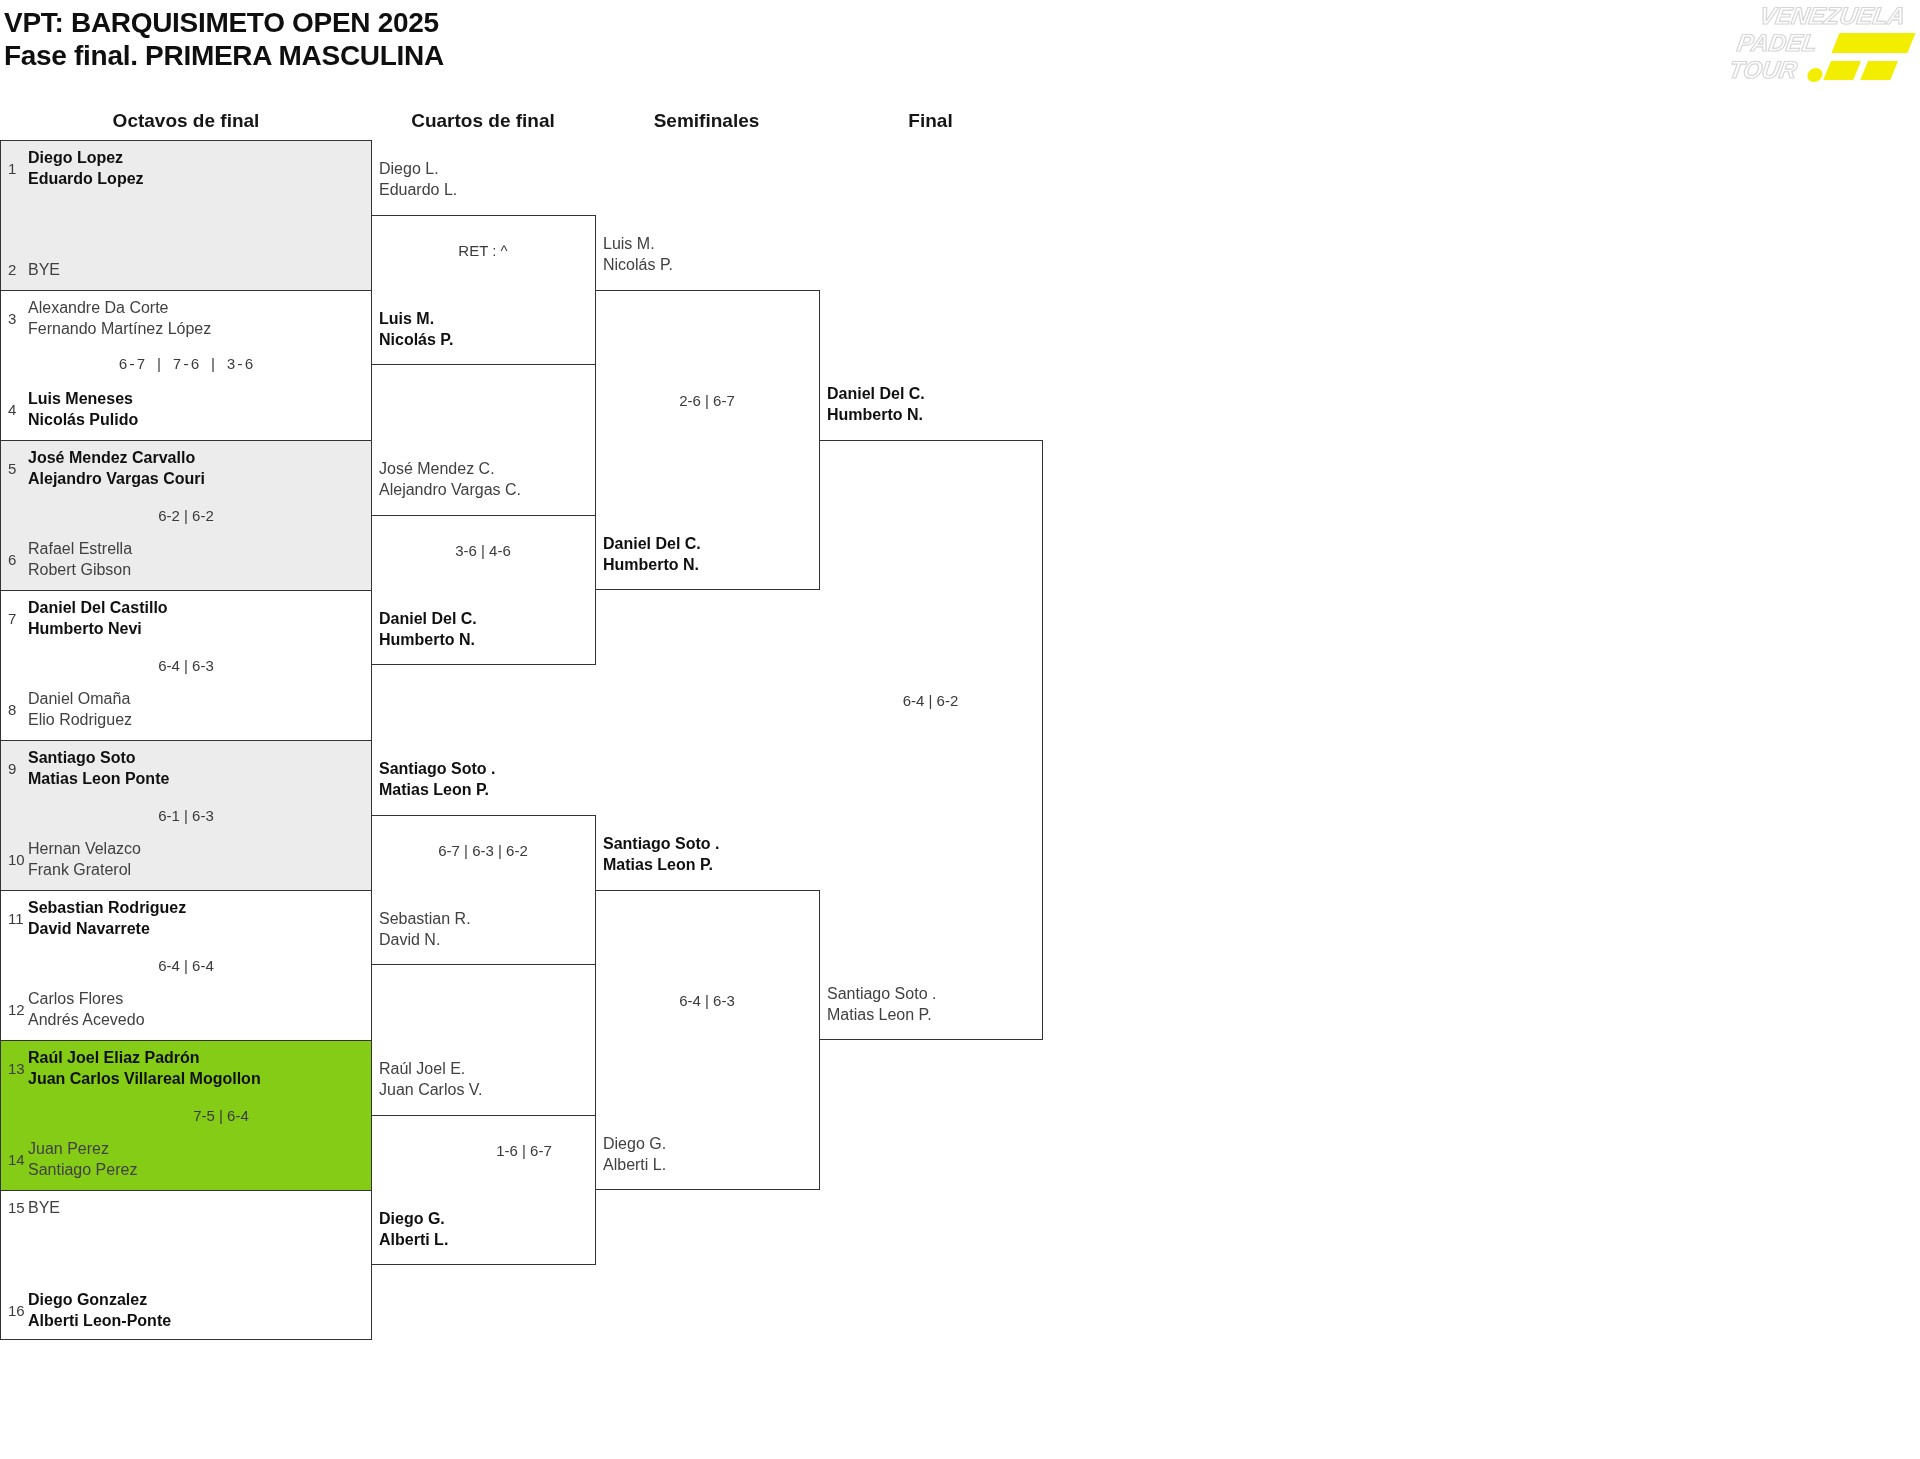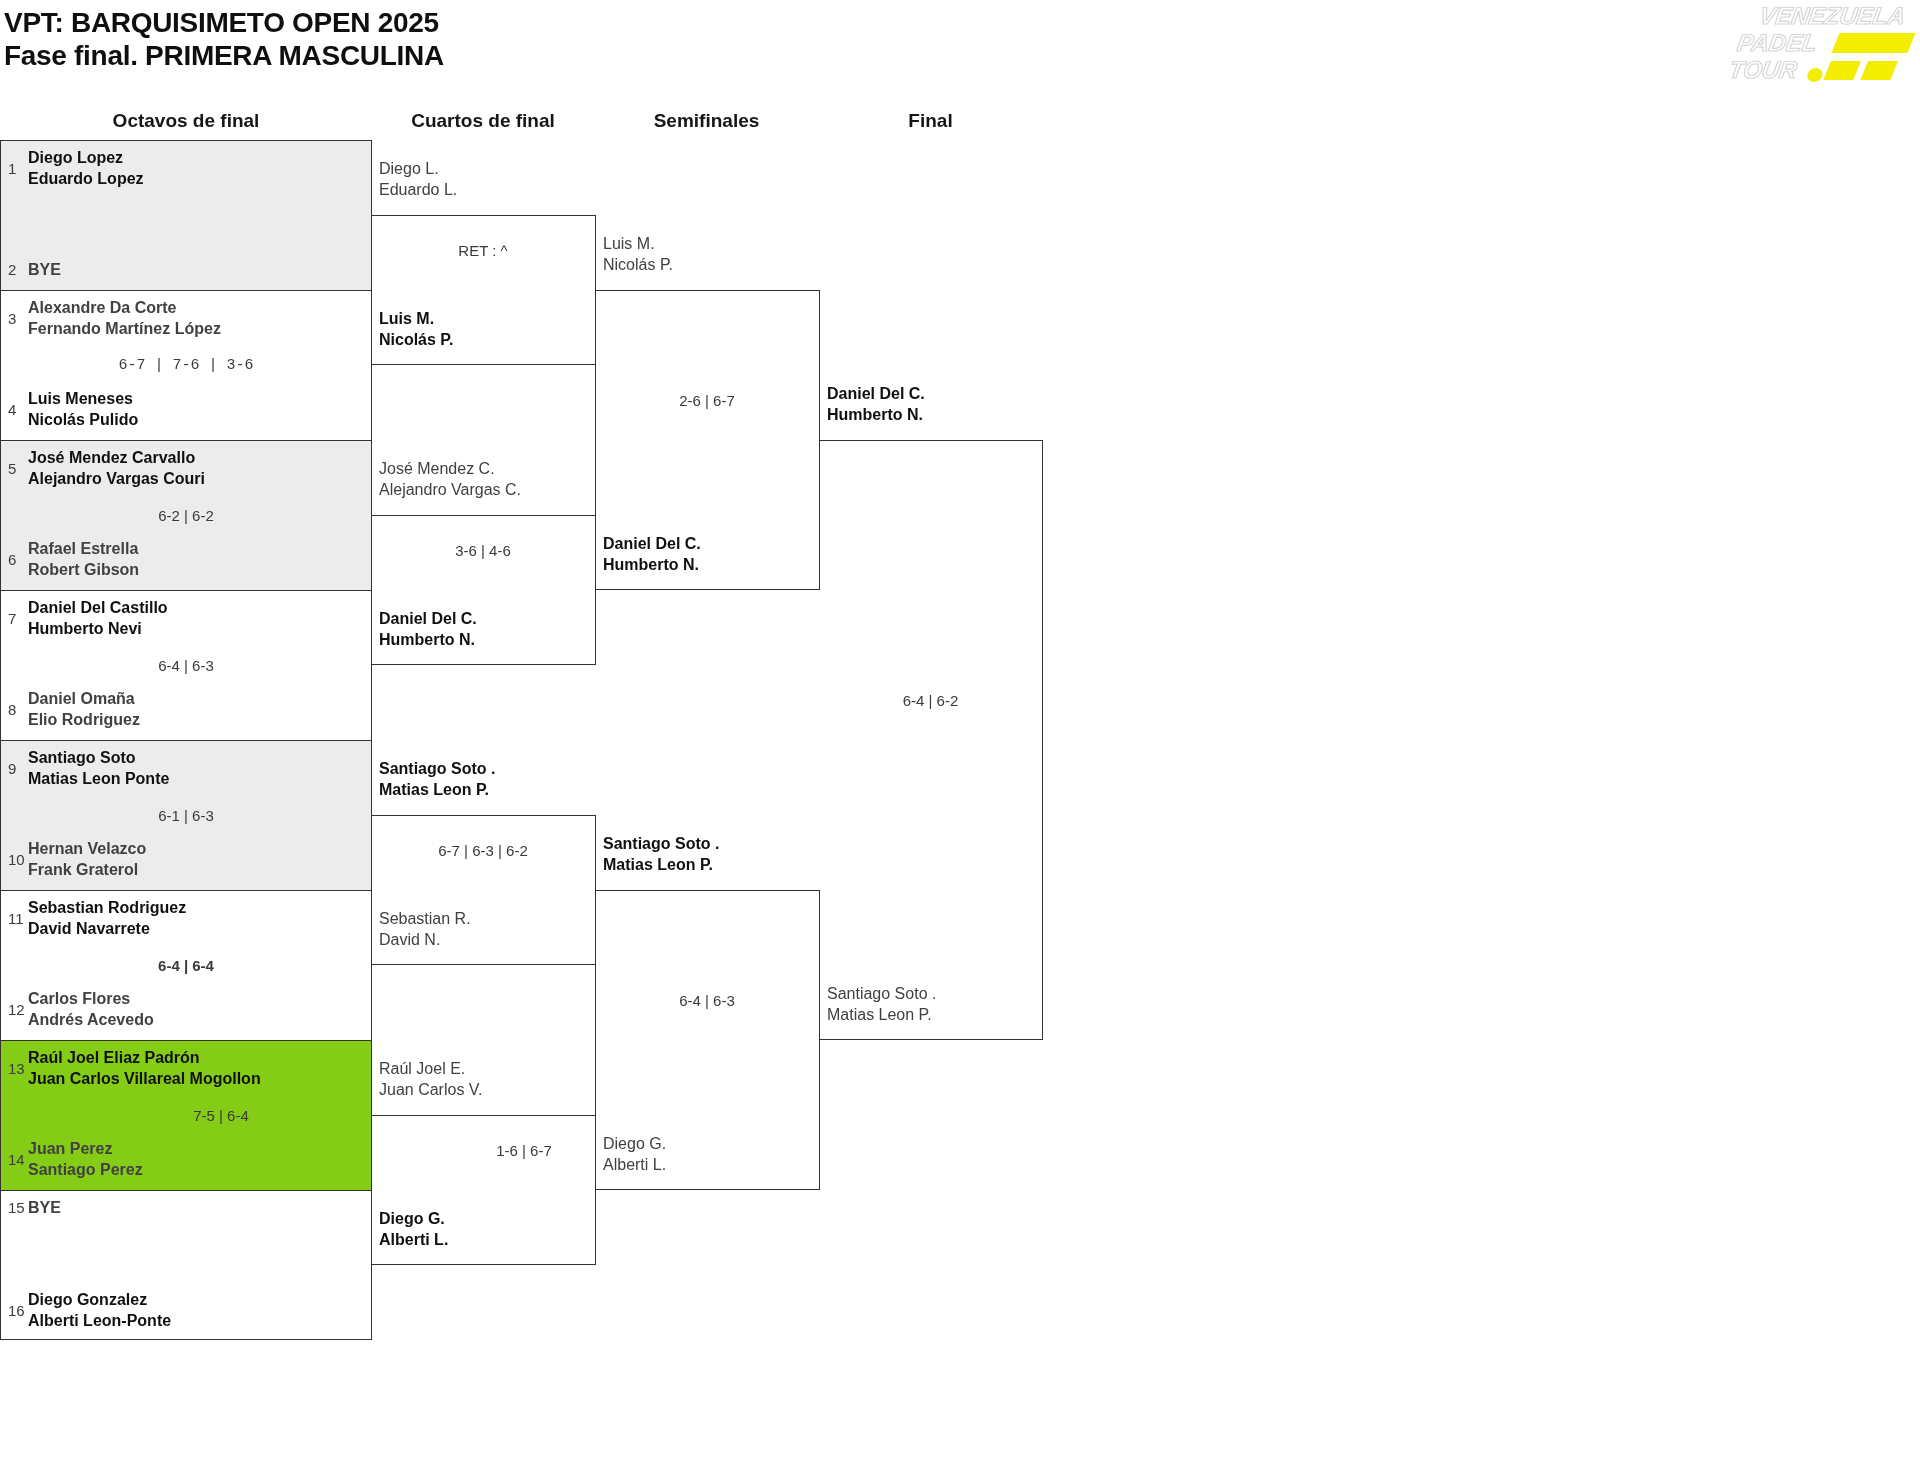--- a/index.html
+++ b/index.html
@@ -16,21 +16,21 @@
   
   .ocol{position:absolute;left:0;top:140px;width:372px;height:1200px;border:1px solid #333;box-sizing:border-box;}
   .obox{position:relative;width:100%;height:150px;box-sizing:border-box;border-bottom:1px solid #333;}
   .obox:last-child{border-bottom:none;}
   .obox.shade{background:#ececec;}
   .slot{position:absolute;left:7px;display:flex;align-items:center;}
   .slot.toppos{top:6px;}
   .slot.botpos{bottom:10px;}
   .seed{width:20px;flex:none;font-size:15px;color:#3d3d3d;}
   .names{font-size:16px;line-height:21px;}
-  .names.reg{color:#414141;font-weight:bold;}
+  .names.reg{color:#414141;font-weight:normal;}
   .names.win{color:#101010;font-weight:bold;}
   .rect{position:absolute;box-sizing:border-box;border:1px solid #333;background:transparent;}
   .rect.noleft{border-left:none;}
   .fname{position:absolute;font-size:16px;line-height:21px;}
   .fname.reg{color:#414141;font-weight:normal;}
   .fname.win{color:#101010;font-weight:bold;}
   .score{position:absolute;height:22px;line-height:22px;text-align:center;
          font-size:15px;color:#3a3a3a;}
   
   .logo{position:absolute;left:1733px;top:2px;width:186px;height:88px;transform:skewX(-9deg);}
@@ -160,21 +160,21 @@
               <div>David Navarrete</div>
             </div>
           </div>
           <div class="slot botpos">
             <span class="seed">12</span>
             <div class="names reg">
               <div>Carlos Flores</div>
               <div>Andrés Acevedo</div>
             </div>
           </div>
-          <div class="score" style="left: 0px; width: 100%; top: 64px; font-weight: bold;">6-4 | 6-4</div>
+          <div class="score" style="left: 0px; width: 100%; top: 64px;">6-4 | 6-4</div>
         </div>
         <div class="obox shade" style="background: #84cc16;">
           <div class="slot toppos">
             <span class="seed">13</span>
             <div class="names win">
               <div>Raúl Joel Eliaz Padrón</div>
               <div>Juan Carlos Villareal Mogollon</div>
             </div>
           </div>
           <div class="slot botpos">

